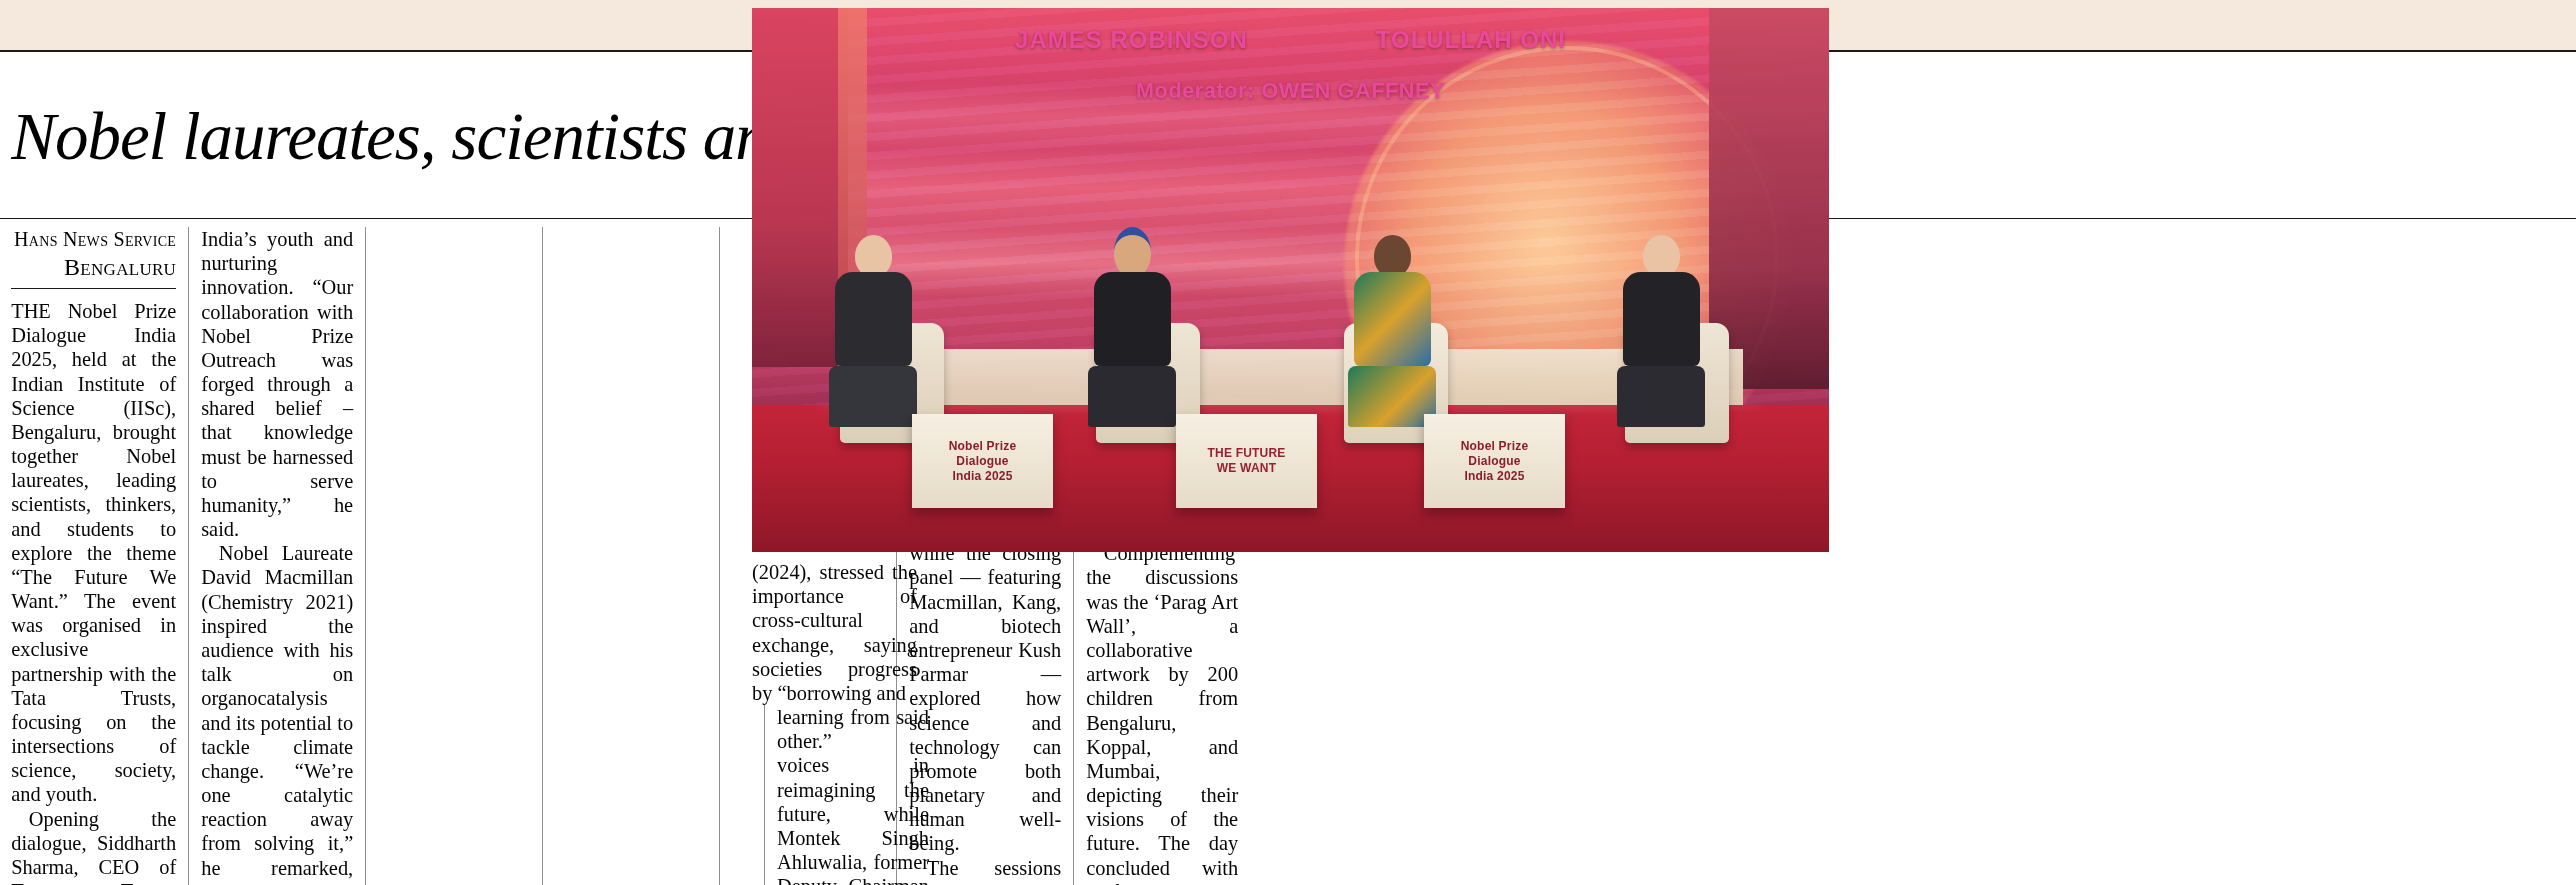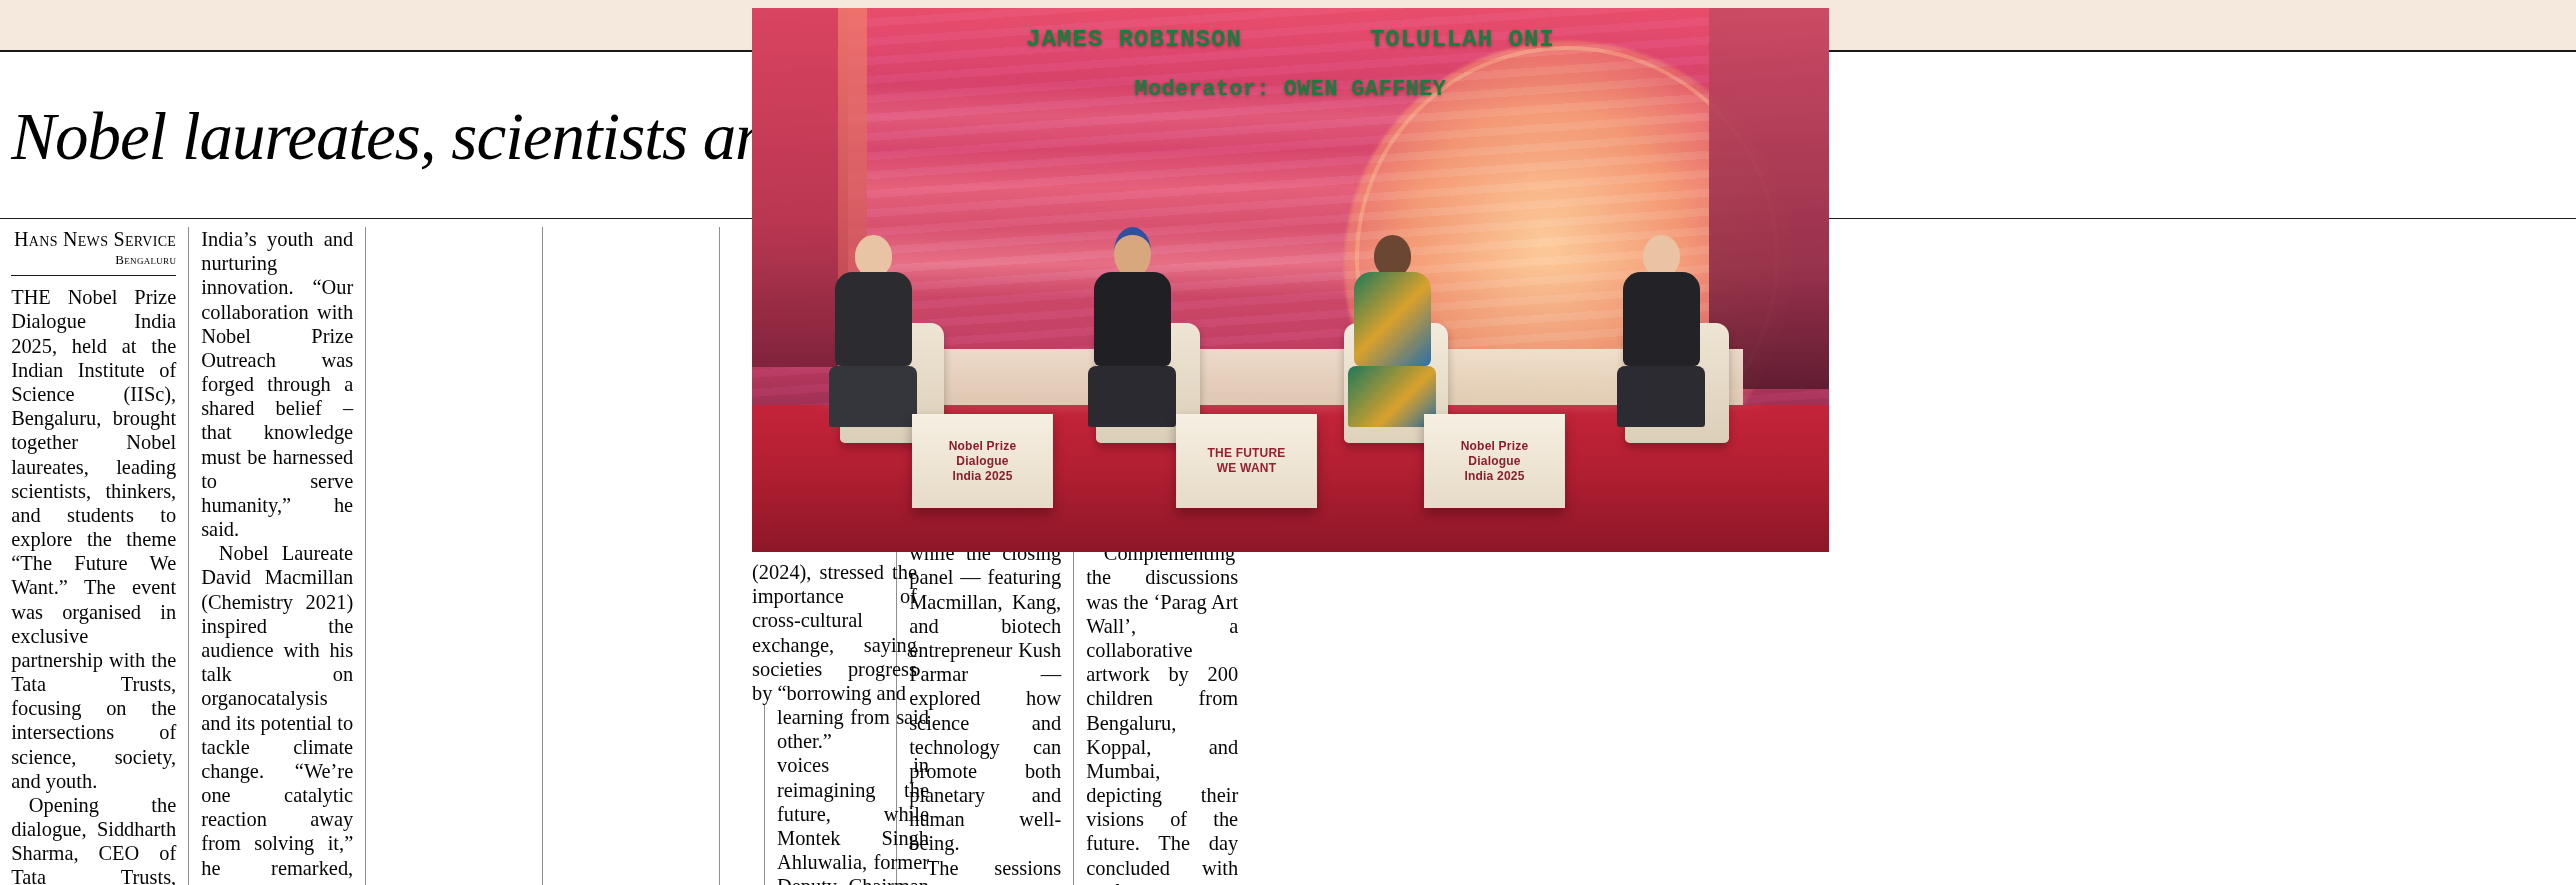--- a/index.html
+++ b/index.html
@@ -111,21 +111,21 @@
   }
   .byline .service {
     font-variant: small-caps;
     text-transform: capitalize;
     display: block;
     font-size: 20px;
   }
   .byline .place {
     font-variant: small-caps;
     display: block;
-    font-size: 13px;
+    font-size: 24px;
   }
   .byline-rule {
     border-top: 0.8px solid #1a1a1a;
     margin: 6.4px 0 9.6px 0;
   }
 
   
   .photo-block {
     position: absolute;
     left: 752px;
@@ -234,22 +234,22 @@
     right: 8%;
     bottom: 24%;
     height: 72px;
     background: linear-gradient(180deg, #f0e2cf 0%, #ddc9ae 100%);
     opacity: 0.95;
   }
   .ph-titles {
     position: absolute;
     left: 0; right: 0; top: 17.6px;
     text-align: center;
-    font-family: Liberation Mono, monospace;
-    color: #15803d;
+    font-family: Liberation Sans, sans-serif;
+    color: #ec4899;
     text-shadow: 0 0.8px 3.2px rgba(0,0,0,0.35);
   }
   .ph-titles .row1 {
     display: flex;
     justify-content: center;
     gap: 128px;
     font-size: 24px;
     font-weight: bold;
     letter-spacing: 1px;
   }

